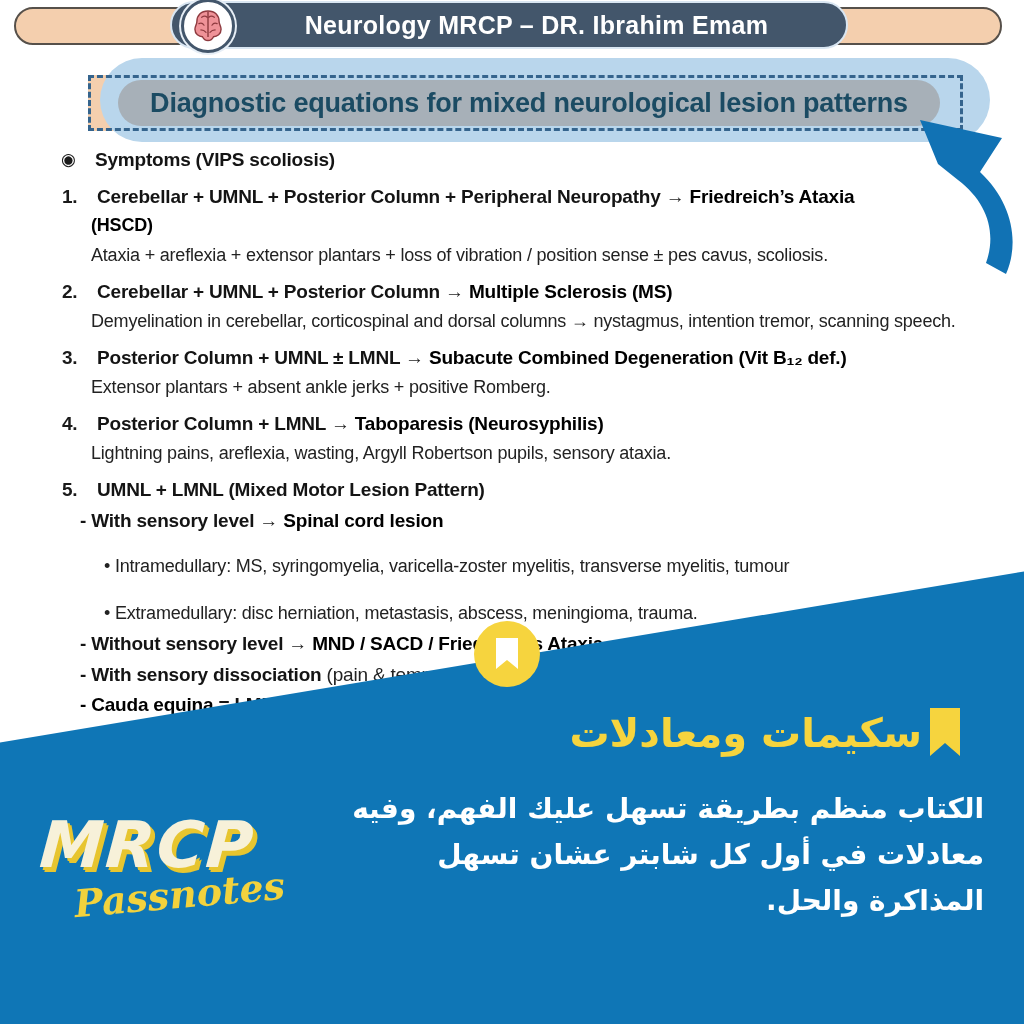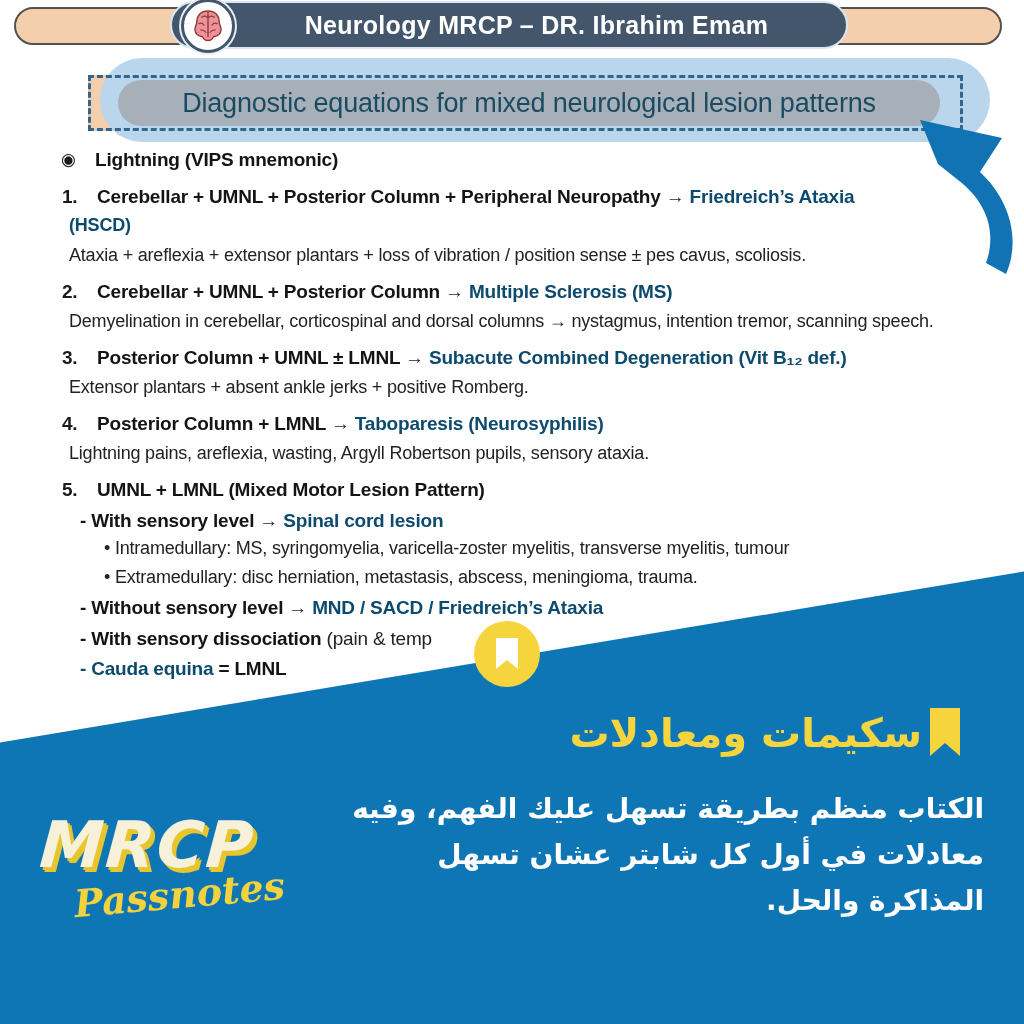--- a/index.html
+++ b/index.html
@@ -18,34 +18,34 @@
                display:flex;align-items:center;justify-content:center;box-shadow:0 0 0 2px #e6eef6;}
 
   
   .title-area{position:absolute;top:56px;left:0;width:1024px;height:92px;}
   .peach-back{position:absolute;left:88px;right:61px;top:19px;height:56px;background:#f4cfae;}
   .blue-pill{position:absolute;left:100px;right:34px;top:2px;height:84px;border-radius:42px;background:#b9d6ec;}
   .gray-pill{position:absolute;left:118px;right:84px;top:24px;height:46px;border-radius:24px;background:#a7b0b8;
              display:flex;align-items:center;justify-content:center;z-index:2;}
   .dashed-box{position:absolute;left:88px;right:61px;top:19px;height:56px;border:3px dashed #35648d;z-index:3;
               box-sizing:border-box;background:transparent;pointer-events:none;}
-  .gray-pill .ttxt{color:#1b4b63;font-weight:400;font-size:27px;letter-spacing:-0.2px;}
+  .gray-pill .ttxt{color:#1b4b63;font-weight:700;font-size:27px;letter-spacing:-0.2px;}
 
   
   .content{position:absolute;top:146px;left:0;width:968px;z-index:1;color:#1a1a1a;}
   .line{position:relative;font-size:18px;line-height:27.5px;letter-spacing:-0.2px;}
   .t-sym{padding-left:95px;font-size:19px;}
   .t-h{padding-left:97px;font-size:19px;margin-top:9px;}
-  .t-c{padding-left:69px;margin-top:2px;}
+  .t-c{padding-left:91px;margin-top:2px;}
   .t-d{padding-left:80px;font-size:19px;margin-top:3px;}
-  .t-u{padding-left:104px;margin-top:1px;}
+  .t-u{padding-left:104px;margin-top:19px;}
   .num{position:absolute;left:62px;font-weight:700;}
   .sym-icon{position:absolute;left:61px;top:0;font-size:17px;}
   .seg-b{font-weight:700;color:#141414;}
-  .seg-r{font-weight:700;color:#0c4a6e;}
+  .seg-r{font-weight:700;color:#000000;}
   .seg-a{color:#222222;}
   .seg-n{color:#222222;}
 
   
   .curved-arrow{position:absolute;left:898px;top:110px;z-index:6;}
 
   
   .blue-overlay{position:absolute;inset:0;background:#0f76b6;z-index:4;
                 clip-path:polygon(0 72.5%,100% 55.8%,100% 100%,0 100%);}
   .bookmark-circle{position:absolute;left:474px;top:621px;width:66px;height:66px;border-radius:50%;
@@ -87,21 +87,21 @@
   <div class="title-area">
     <div class="peach-back"></div>
     <div class="blue-pill"></div>
     <div class="gray-pill">
       <span class="ttxt">Diagnostic equations for mixed neurological lesion patterns</span>
     </div>
     <div class="dashed-box"></div>
   </div>
 
   <div class="content" id="lines">
-      <div class="line t-sym"><span class="sym-icon">◉</span><span class="seg-b">Lightning (VIPS mnemonic)</span></div>
+      <div class="line t-sym"><span class="sym-icon">◉</span><span class="seg-b">Symptoms (VIPS scoliosis)</span></div>
       <div class="line t-h"><span class="num">1.</span><span class="seg-b">Cerebellar + UMNL + Posterior Column + Peripheral Neuropathy </span><span class="seg-a">→ </span><span class="seg-r">Friedreich’s Ataxia</span></div>
       <div class="line t-c"><span class="seg-r">(HSCD)</span></div>
       <div class="line t-c"><span class="seg-n">Ataxia + areflexia + extensor plantars + loss of vibration / position sense ± pes cavus, scoliosis.</span></div>
       <div class="line t-h"><span class="num">2.</span><span class="seg-b">Cerebellar + UMNL + Posterior Column </span><span class="seg-a">→ </span><span class="seg-r">Multiple Sclerosis (MS)</span></div>
       <div class="line t-c"><span class="seg-n">Demyelination in cerebellar, corticospinal and dorsal columns → nystagmus, intention tremor, scanning speech.</span></div>
       <div class="line t-h"><span class="num">3.</span><span class="seg-b">Posterior Column + UMNL ± LMNL </span><span class="seg-a">→ </span><span class="seg-r">Subacute Combined Degeneration (Vit B₁₂ def.)</span></div>
       <div class="line t-c"><span class="seg-n">Extensor plantars + absent ankle jerks + positive Romberg.</span></div>
       <div class="line t-h"><span class="num">4.</span><span class="seg-b">Posterior Column + LMNL </span><span class="seg-a">→ </span><span class="seg-r">Taboparesis (Neurosyphilis)</span></div>
       <div class="line t-c"><span class="seg-n">Lightning pains, areflexia, wasting, Argyll Robertson pupils, sensory ataxia.</span></div>
       <div class="line t-h"><span class="num">5.</span><span class="seg-b">UMNL + LMNL (Mixed Motor Lesion Pattern)</span></div>

